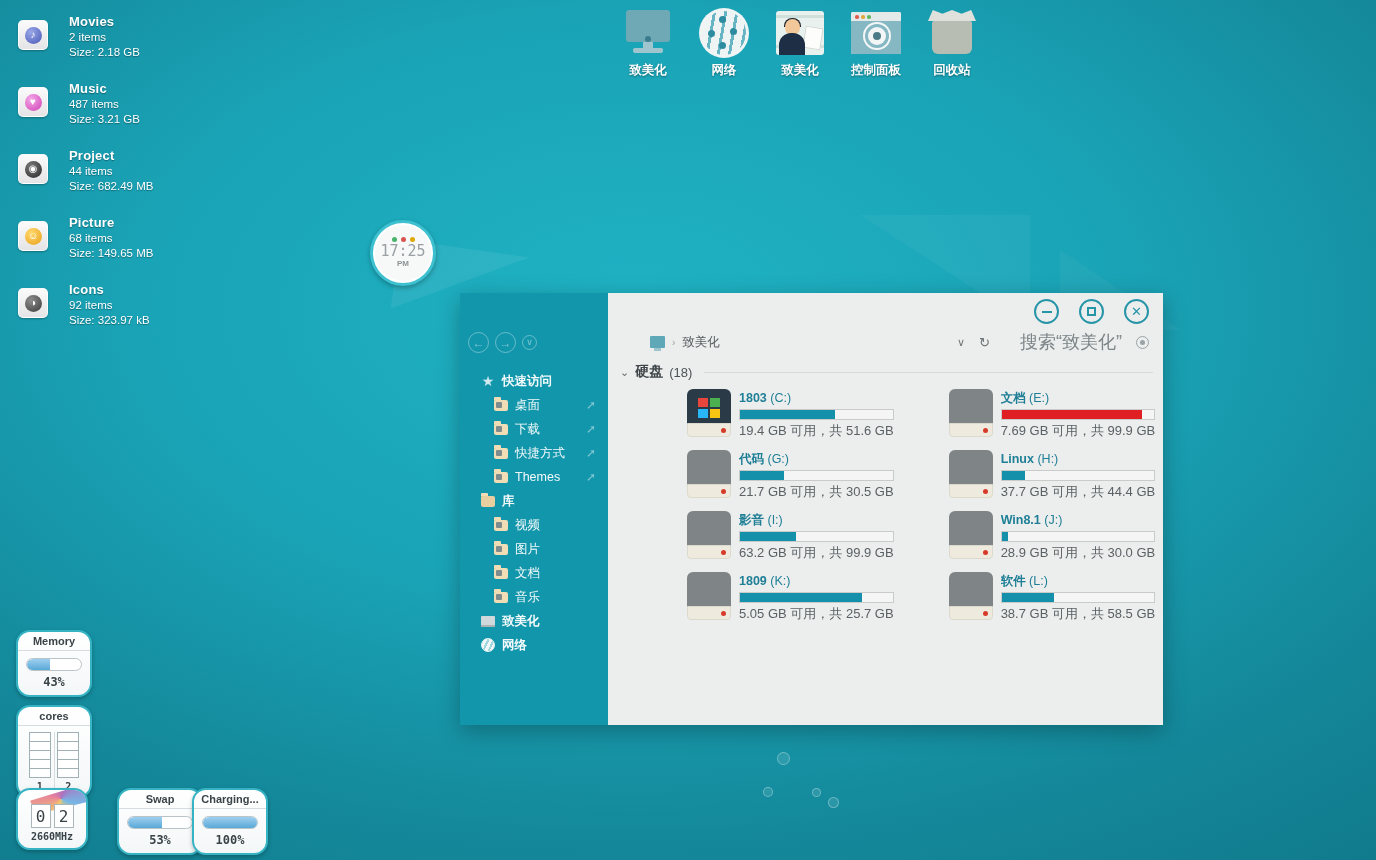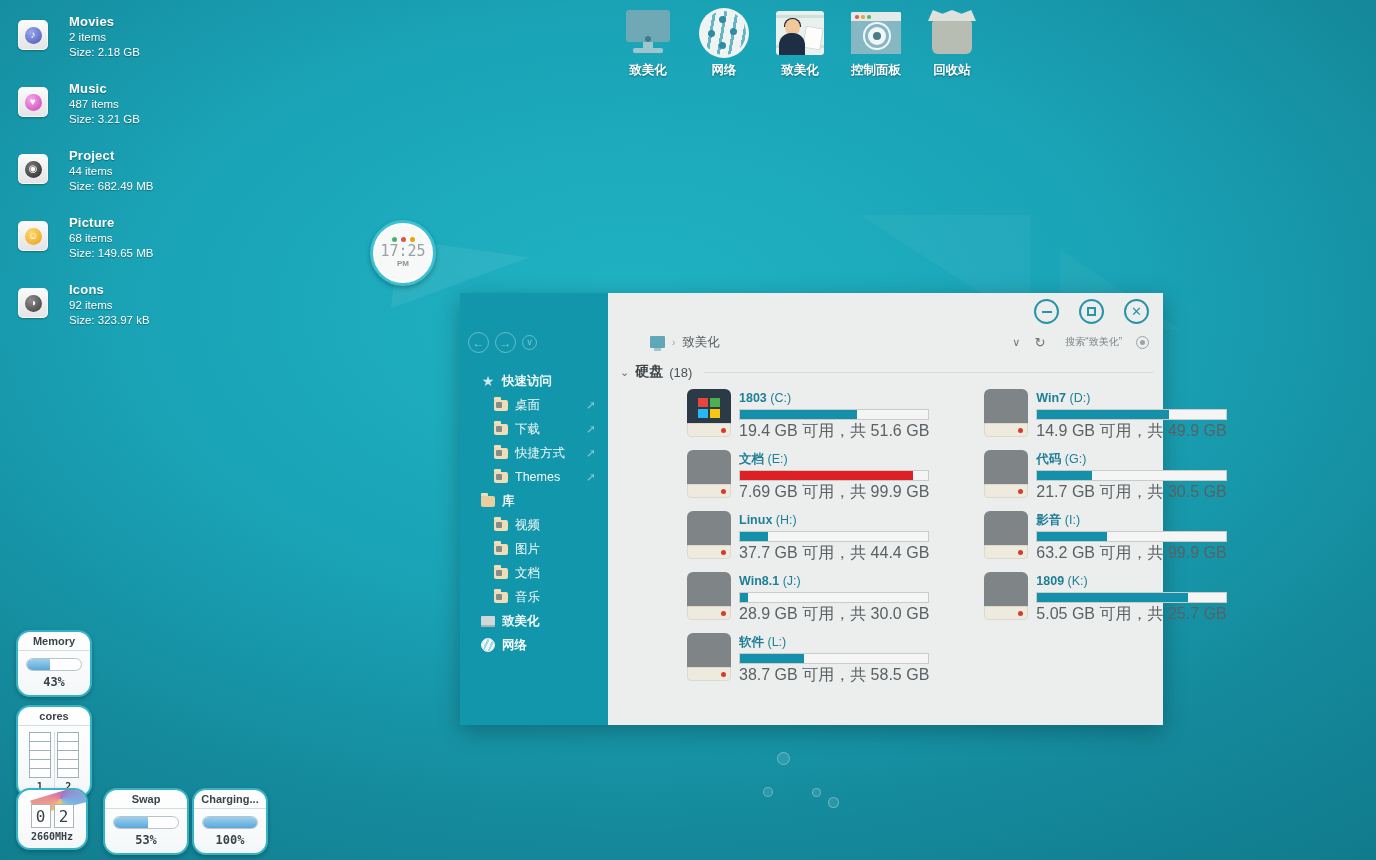--- a/index.html
+++ b/index.html
@@ -255,21 +255,21 @@
     border-radius: 7px 0 0 7px;
   }
   .wval {
     margin-top: 4px;
     font-family: "DejaVu Sans Mono", monospace;
     font-size: 12px; font-weight: bold; color: #3a4448;
   }
   #widget-memory  { left: 16px; top: 630px; width: 76px; }
   #widget-cores   { left: 16px; top: 705px; width: 76px; }
   #widget-cpu     { left: 16px; top: 788px; width: 72px; height: 62px; overflow: hidden; }
-  #widget-swap    { left: 103px; top: 788px; width: 86px; }
+  #widget-swap    { left: 117px; top: 788px; width: 86px; }
   #widget-battery { left: 192px; top: 788px; width: 76px; }
 
   #widget-cores .cores-body { display: flex; padding: 6px 8px 4px; gap: 0; }
   #widget-cores .core { flex: 1; text-align: center; }
   #widget-cores .core + .core { border-left: 1px solid #d6dde0; }
   #widget-cores .meter {
     width: 22px; height: 46px; margin: 0 auto;
     border: 1px solid #9fb0b6;
     background:
       repeating-linear-gradient(180deg,#fff 0 8px,#9fb0b6 8px 9px);
@@ -384,21 +384,21 @@
   .addr-mon::after{
     content:""; position:absolute; left:4px; top:12px; width:7px; height:3px; background:#9fc6ce;
   }
   .addr-sep { color: #9aa3a6; font-size: 10px; }
   .addr-text { font-size: 12.5px; color: #555c5f; }
   .addr-right {
     position: absolute; right: 14px; display: flex; align-items: center; gap: 14px;
   }
   .addr-chevron { color: #6e7678; font-size: 11px; }
   .addr-refresh { color: #6e7678; font-size: 13px; }
-  .addr-search { font-size: 10px; color: #7c8588; margin-left: 6px;}
+  .addr-search { font-size: 18px; color: #7c8588; margin-left: 16px;}
   .addr-dot {
     width: 13px; height: 13px; border-radius: 50%;
     border: 1.5px solid #9aa3a6; display:flex; align-items:center; justify-content:center;
   }
   .addr-dot i { width: 5px; height: 5px; border-radius: 50%; background: #9aa3a6; display:block;}
 
   
   .grouphead {
     position: absolute; left: 12px; right: 10px; top: 70px;
     display: flex; align-items: center; gap: 6px;
@@ -445,21 +445,21 @@
   }
   .drive-name b { font-weight: bold; }
   .drive-bar {
     margin-top: 3px;
     height: 11px; background: #f5f5f5; border: 1px solid #c9cbcb;
   }
   .drive-bar span { display: block; height: 100%; background: #1490ab; }
   .drive-bar.warn span { background: #e01f24; }
   .drive-sub {
     margin-top: 3px;
-    font-size: 16px; color: #5a6164; line-height: 15px;
+    font-size: 13px; color: #5a6164; line-height: 15px;
     white-space: nowrap;
   }
 </style>
 </head>
 <body>
 
 <div id="wallpaper">
   <div class="wp-shape wp-tri-a"></div>
   <div class="wp-shape wp-tri-b"></div>
   <div class="wp-shape wp-tri-c"></div>
@@ -806,34 +806,20 @@
             <div class="drive-sub">19.4 GB 可用，共 51.6 GB</div>
           </div>
         </div>
         <div class="drive">
           <div class="drive-icon">
             <div class="top"></div>
             <div class="btm"></div>
             <div class="led"></div>
           </div>
           <div class="drive-info">
-            <div class="drive-name"><b>Win7</b> <span>(D:)</span></div>
-            <div class="drive-bar">
-              <span style="width:70%"></span>
-            </div>
-            <div class="drive-sub">14.9 GB 可用，共 49.9 GB</div>
-          </div>
-        </div>
-        <div class="drive">
-          <div class="drive-icon">
-            <div class="top"></div>
-            <div class="btm"></div>
-            <div class="led"></div>
-          </div>
-          <div class="drive-info">
             <div class="drive-name"><b>文档</b> <span>(E:)</span></div>
             <div class="drive-bar warn">
               <span style="width:92%"></span>
             </div>
             <div class="drive-sub">7.69 GB 可用，共 99.9 GB</div>
           </div>
         </div>
         <div class="drive">
           <div class="drive-icon">
             <div class="top"></div>

